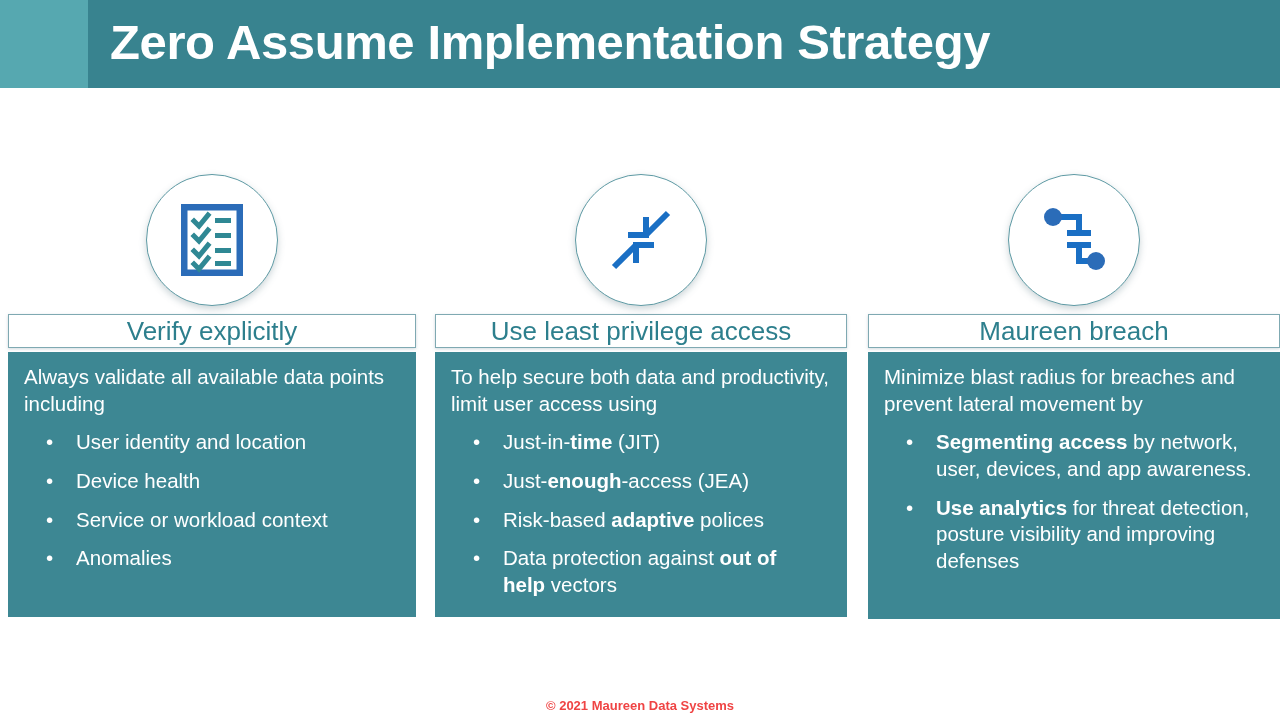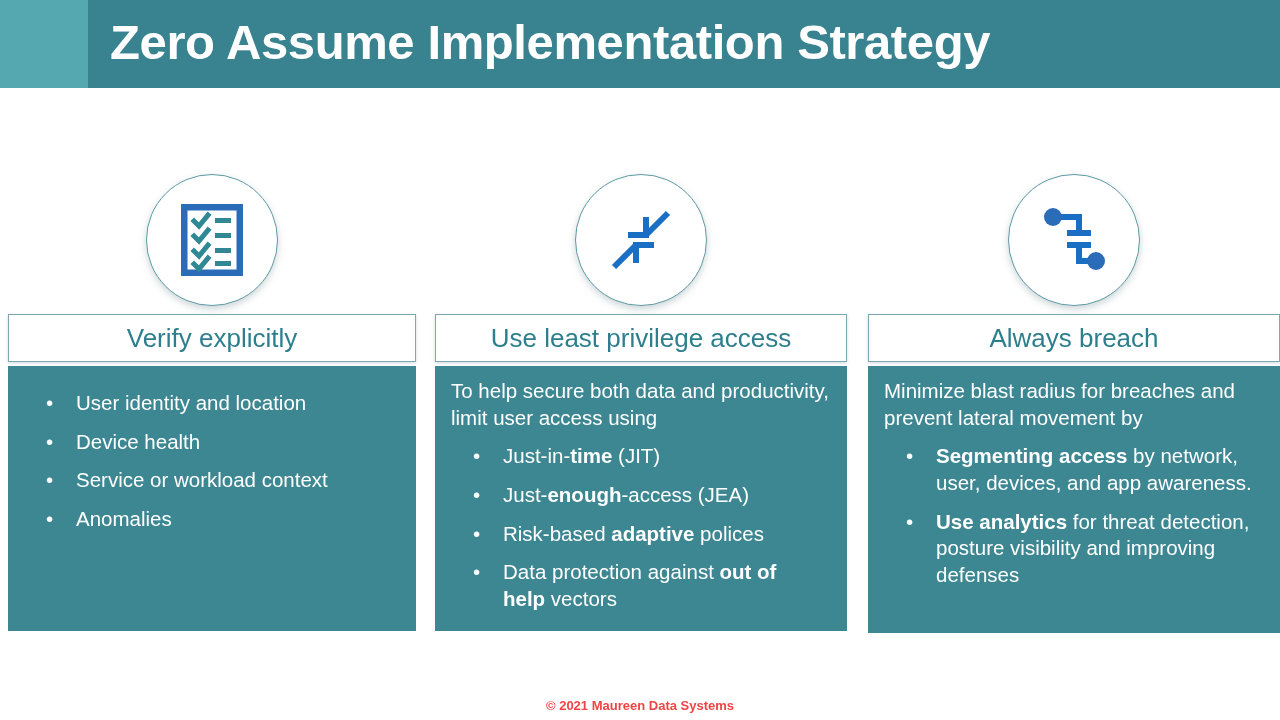--- a/index.html
+++ b/index.html
@@ -67,21 +67,21 @@
     box-shadow: 0 3px 7px rgba(90,120,130,0.30);
     display: flex;
     align-items: center;
     justify-content: center;
     box-sizing: border-box;
   }
   .icon-circle svg { display: block; }
 
   .card-head {
     margin-top: 4px;
-    height: 48px;
+    height: 34px;
     background: #ffffff;
     border: 1px solid #7fa9b2;
     box-sizing: border-box;
     display: flex;
     align-items: center;
     justify-content: center;
     box-shadow: 0 1px 3px rgba(120,150,160,0.35);
   }
   .card-head-text {
     color: #2d7f8d;
@@ -165,20 +165,21 @@
         </svg>
       </span>
     </div>
   </div>
 
   <div class="card-head">
     <span class="card-head-text">Verify explicitly</span>
   </div>
 
   <div class="card-body body-1">
+    <p class="intro">Always validate all available data points including</p>
     <ul class="bullets">
         <li><span>User identity and location</span></li>
         <li><span>Device health</span></li>
         <li><span>Service or workload context</span></li>
         <li><span>Anomalies</span></li>
       </ul>
   </div>
 </div>
 
 <div class="col col-2">
@@ -226,21 +227,21 @@
             <polyline points="40,40 40,56 58,56"></polyline>
           </g>
           <circle cx="14" cy="12" r="9" fill="#2b6cb8"></circle>
           <circle cx="57" cy="56" r="9" fill="#2b6cb8"></circle>
         </svg>
       </span>
     </div>
   </div>
 
   <div class="card-head">
-    <span class="card-head-text">Always breach</span>
+    <span class="card-head-text">Maureen breach</span>
   </div>
 
   <div class="card-body body-3">
     <p class="intro">Minimize blast radius for breaches and prevent lateral movement by</p>
     <ul class="bullets">
         <li><b>Segmenting access</b><span> by network, user, devices, and app awareness.</span></li>
         <li><b>Use analytics</b><span> for threat detection, posture visibility and improving defenses</span></li>
       </ul>
   </div>
 </div>

